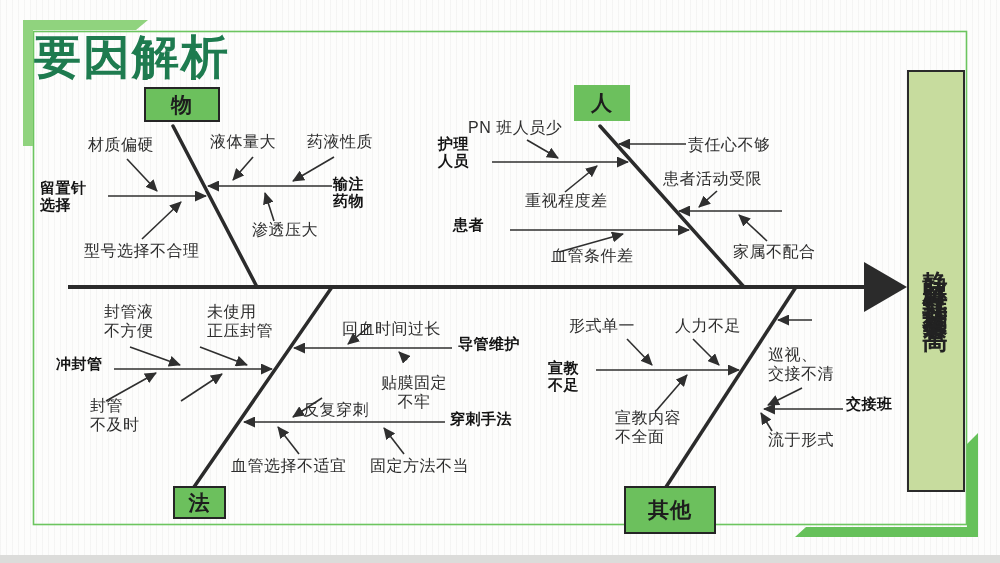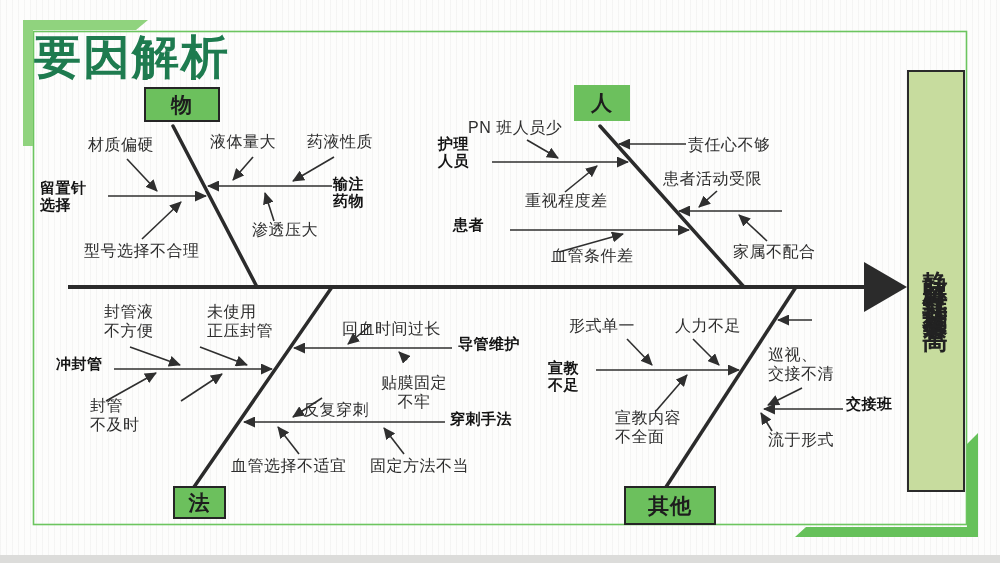--- a/index.html
+++ b/index.html
@@ -106,21 +106,21 @@
       <line x1="802" y1="388" x2="768" y2="405" marker-end="url(#ah)"></line>
       <line x1="772" y1="431" x2="761" y2="413" marker-end="url(#ah)"></line>
     </g>
   </svg>
 
   <div class="title">要因解析</div>
 
   <div class="cat bordered" style="left:144px;top:87px;width:76px;height:35px;">物</div>
   <div class="cat" style="left:574px;top:85px;width:56px;height:36px;">人</div>
   <div class="cat bordered" style="left:173px;top:486px;width:53px;height:33px;">法</div>
-  <div class="cat bordered" style="left:624px;top:486px;width:92px;height:39px;">其他</div>
+  <div class="cat bordered" style="left:624px;top:486px;width:92px;height:48px;">其他</div>
 
   <div class="effect">
     <div class="effect-text">静脉留置针非计划拔管率高</div>
   </div>
 
   <div class="lbl bold" style="left:40px;top:180px;">留置针
 选择</div>
   <div class="lbl bold" style="left:333px;top:176px;">输注
 药物</div>
   <div class="lbl" style="left:88px;top:136px;">材质偏硬</div>

